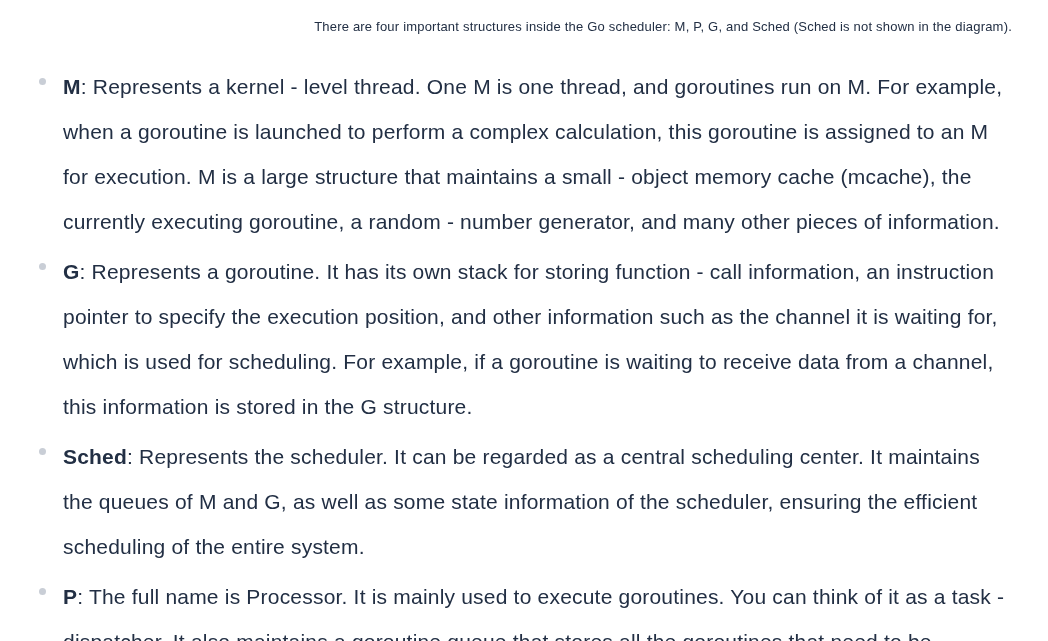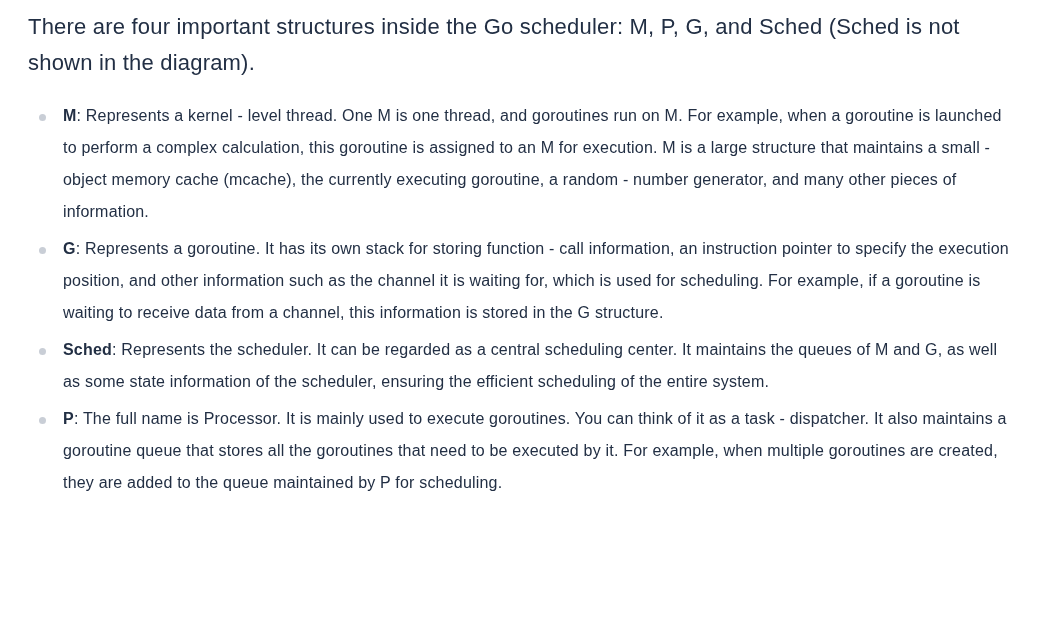--- a/index.html
+++ b/index.html
@@ -14,35 +14,36 @@
     font-family: "Liberation Sans", "DejaVu Sans", sans-serif;
     color: #222f44;
   }
   .doc {
     box-sizing: border-box;
     width: 1048px;
     padding: 9px 36px 0 28px;
   }
   .intro {
     margin: 0 0 19px 0;
-    font-size: 22px;
+    font-size: 13px;
     line-height: 36px;
     letter-spacing: 0.2px;
+    text-align: right;
   }
   .structures-list {
     list-style: none;
     margin: 0;
     padding: 0;
   }
   .structures-list li {
     position: relative;
     padding-left: 35px;
     margin: 0 0 5px 0;
-    font-size: 16px;
-    line-height: 32px;
+    font-size: 21px;
+    line-height: 45px;
     letter-spacing: 0.2px;
   }
   .bullet {
     position: absolute;
     left: 11px;
     top: 14px;
     width: 7px;
     height: 7px;
     border-radius: 50%;
     background: #c9ced6;

